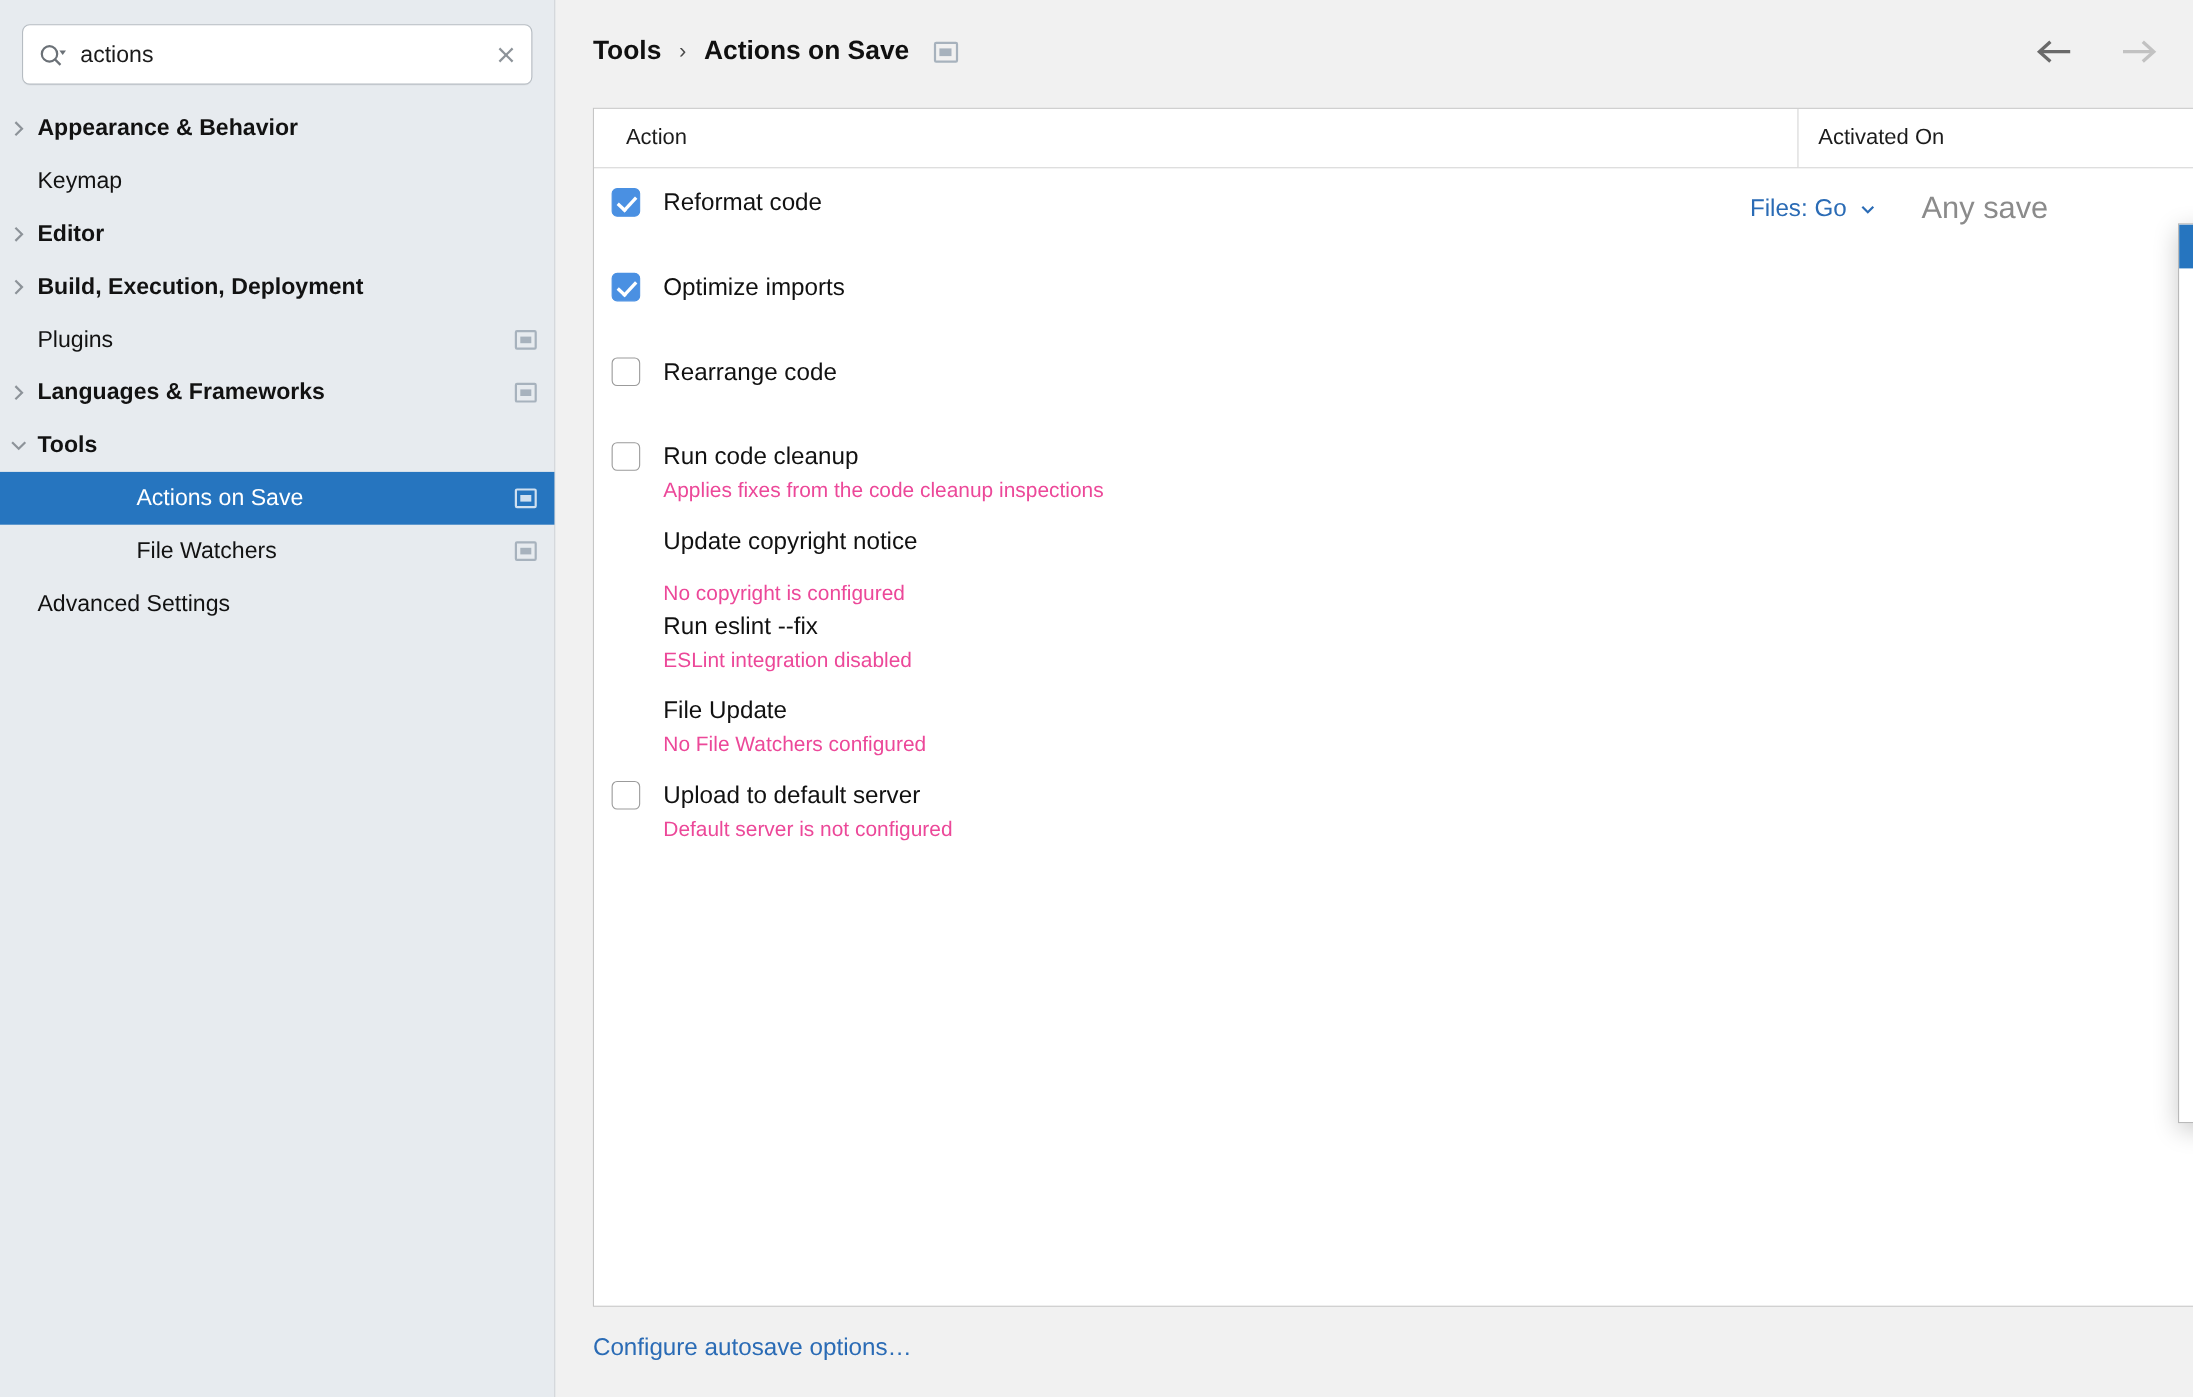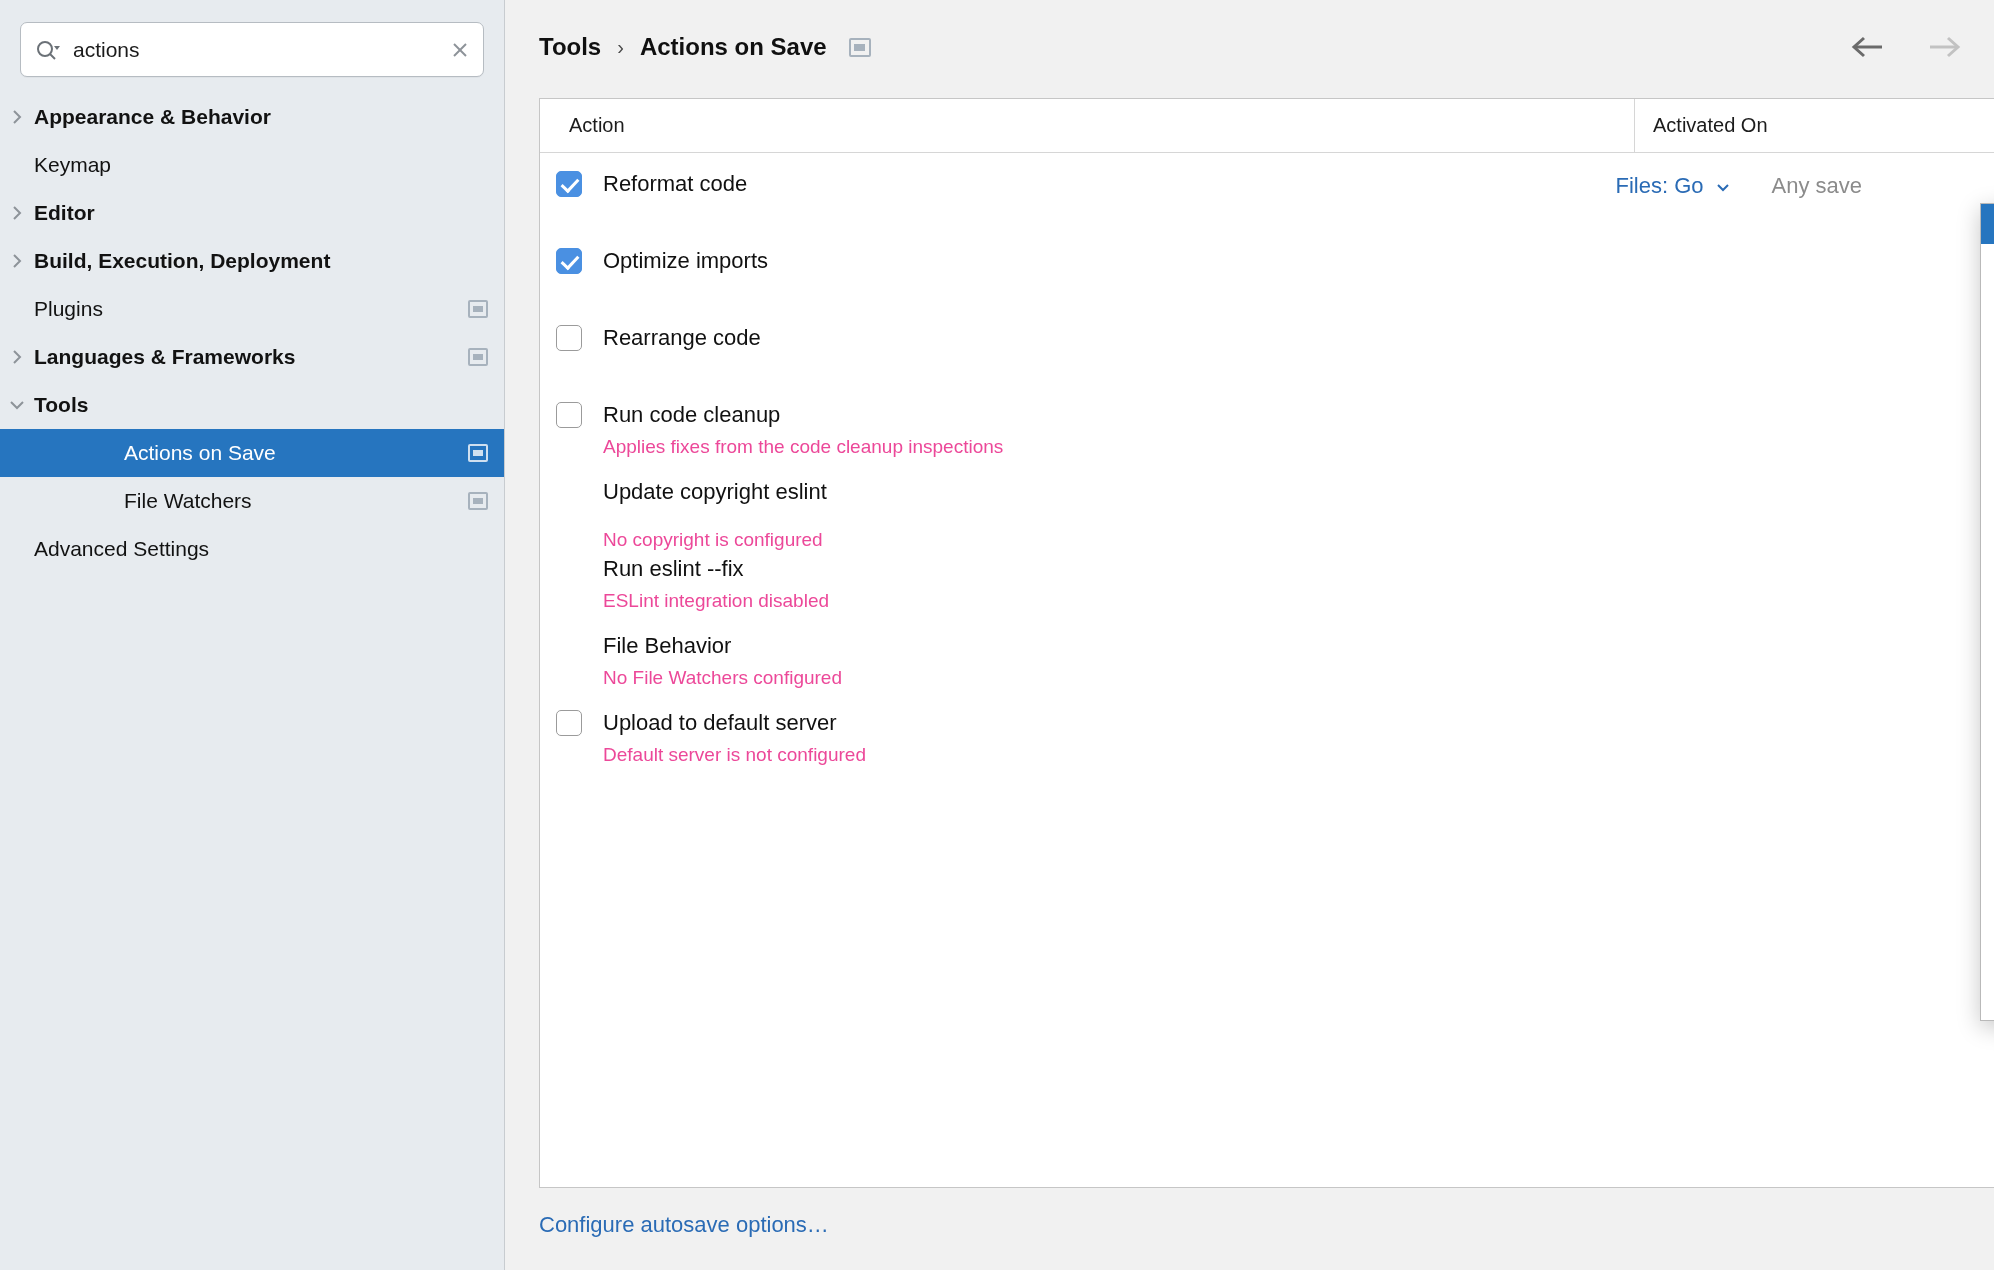--- a/index.html
+++ b/index.html
@@ -114,21 +114,21 @@
   }
   .row-label { font-size: 22px; color: #111111; margin-left: 21px; white-space: nowrap; }
   .row-sub { font-size: 19px; color: #ec4899; }
 
   .act-col {
     position: absolute; right: 0; top: 0;
     display: flex; align-items: center;
   }
   .files-link { font-size: 22px; color: #2a6bb5; cursor: pointer; white-space: nowrap; }
   .chev-dn { margin-left: 10px; }
-  .any-save { font-size: 22px; color: #8b8b8b; margin-left: 40px; white-space: nowrap; }
+  .any-save { font-size: 28px; color: #8b8b8b; margin-left: 40px; white-space: nowrap; }
 
   
   .popup {
     position: absolute;
     left: 1475px; top: 203px;
     width: 352px; height: 818px;
     background: #ffffff;
     border: 1px solid #b9b9b9;
     box-shadow: 0 6px 22px rgba(0,0,0,0.22);
     overflow: hidden;
@@ -306,35 +306,35 @@
           <div class="row" style="position: absolute; left: 0px; right: 0px; top: 249px; flex-direction: column;">
             <div class="row-main">
               <span class="cb"></span>
               <span class="row-label">Run code cleanup</span>
             </div>
             <div class="row-sub" style="margin-left: 47px; margin-top: 8px;">Applies fixes from the code cleanup inspections</div>
           </div>
           <div class="row" style="position: absolute; left: 0px; right: 0px; top: 326px; flex-direction: column;">
             <div class="row-main">
               <span style="width:26px;flex:0 0 26px"></span>
-              <span class="row-label">Update copyright eslint</span>
+              <span class="row-label">Update copyright notice</span>
             </div>
             <div class="row-sub" style="margin-left: 47px; margin-top: 24px;">No copyright is configured</div>
           </div>
           <div class="row" style="position: absolute; left: 0px; right: 0px; top: 403px; flex-direction: column;">
             <div class="row-main">
               <span style="width:26px;flex:0 0 26px"></span>
               <span class="row-label">Run eslint --fix</span>
             </div>
             <div class="row-sub" style="margin-left: 47px; margin-top: 8px;">ESLint integration disabled</div>
           </div>
           <div class="row" style="position: absolute; left: 0px; right: 0px; top: 480px; flex-direction: column;">
             <div class="row-main">
               <span style="width:26px;flex:0 0 26px"></span>
-              <span class="row-label">File Behavior</span>
+              <span class="row-label">File Update</span>
             </div>
             <div class="row-sub" style="margin-left: 47px; margin-top: 8px;">No File Watchers configured</div>
           </div>
           <div class="row" style="position: absolute; left: 0px; right: 0px; top: 557px; flex-direction: column;">
             <div class="row-main">
               <span class="cb"></span>
               <span class="row-label">Upload to default server</span>
             </div>
             <div class="row-sub" style="margin-left: 47px; margin-top: 8px;">Default server is not configured</div>
           </div>

